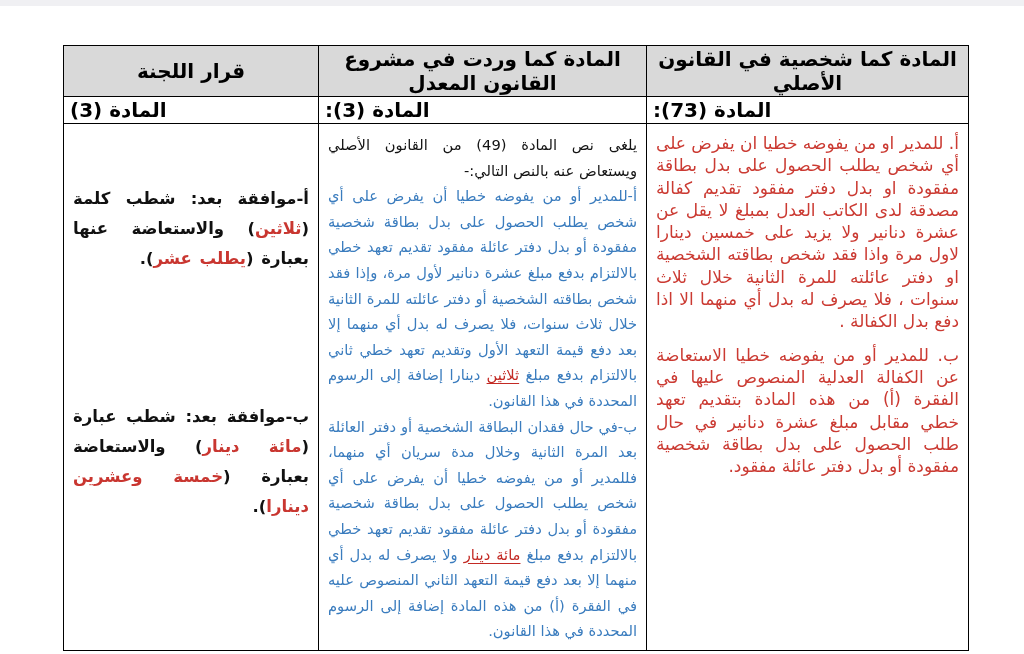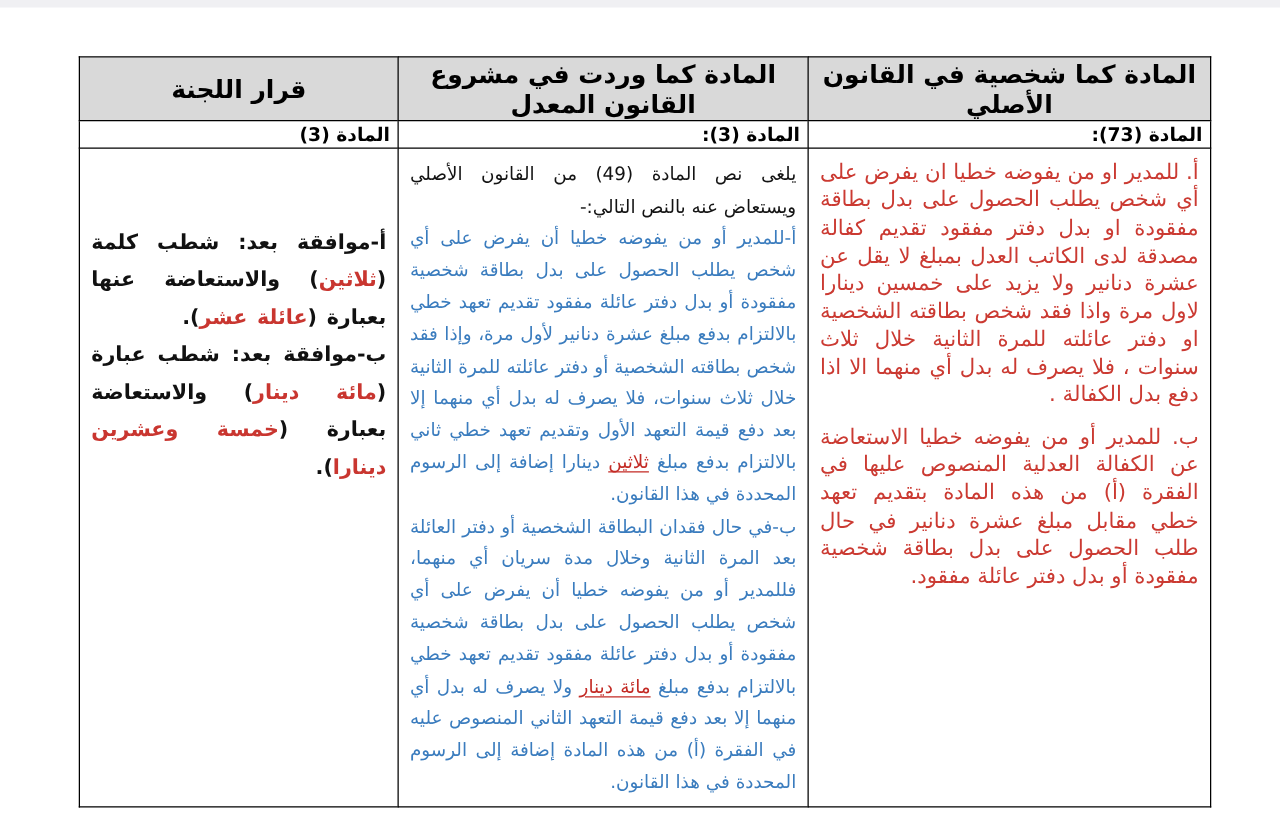--- a/index.html
+++ b/index.html
@@ -34,24 +34,24 @@
     height: 23px;
     font-size: 20px;
     font-weight: bold;
     color: #000;
     text-align: center;
     vertical-align: middle;
     padding: 1px 4px;
   }
   tr.article-row td {
     height: 22px;
-    font-size: 15px;
+    font-size: 20px;
     font-weight: bold;
     color: #000;
-    text-align: right;
+    text-align: left;
     vertical-align: middle;
     padding: 1px 6px;
     background: #ffffff;
   }
   tr.body-row td { padding: 8px 9px 6px 9px; background: #ffffff; }
 
   
   .cell-original p {
     color: #cb3a32;
     font-size: 17px;
@@ -81,21 +81,21 @@
   
   .cell-committee p {
     color: #111111;
     font-weight: bold;
     font-size: 16.5px;
     line-height: 30px;
     text-align: justify;
     word-spacing: 2px;
   }
   .cell-committee p.first  { margin-top: 52px; }
-  .cell-committee p.second { }
+  .cell-committee p.second { margin-top: 128px; }
   .red-word { color: #c93630; }
 </style>
 </head>
 <body>
 
 <div class="top-strip"></div>
 
 <table class="doc-table">
   <colgroup>
     <col class="col-original">
@@ -117,18 +117,18 @@
       <td class="cell-original">
         <p>أ. للمدير او من يفوضه خطيا ان يفرض على أي شخص يطلب الحصول على بدل بطاقة مفقودة او بدل دفتر مفقود تقديم كفالة مصدقة لدى الكاتب العدل بمبلغ لا يقل عن عشرة دنانير ولا يزيد على خمسين دينارا لاول مرة واذا فقد شخص بطاقته الشخصية او دفتر عائلته للمرة الثانية خلال ثلاث سنوات ، فلا يصرف له بدل أي منهما الا اذا دفع بدل الكفالة .</p>
         <p class="second">ب. للمدير أو من يفوضه خطيا الاستعاضة عن الكفالة العدلية المنصوص عليها في الفقرة (أ) من هذه المادة بتقديم تعهد خطي مقابل مبلغ عشرة دنانير في حال طلب الحصول على بدل بطاقة شخصية مفقودة أو بدل دفتر عائلة مفقود.</p>
       </td>
       <td class="cell-amended">
         <p class="intro">يلغى نص المادة (49) من القانون الأصلي ويستعاض عنه بالنص التالي:-</p>
         <p class="blue-par"><span>أ-للمدير أو من يفوضه خطيا أن يفرض على أي شخص يطلب الحصول على بدل بطاقة شخصية مفقودة أو بدل دفتر عائلة مفقود تقديم تعهد خطي بالالتزام بدفع مبلغ عشرة دنانير لأول مرة، وإذا فقد شخص بطاقته الشخصية أو دفتر عائلته للمرة الثانية خلال ثلاث سنوات، فلا يصرف له بدل أي منهما إلا بعد دفع قيمة التعهد الأول وتقديم تعهد خطي ثاني بالالتزام بدفع مبلغ </span><span class="red-underline">ثلاثين</span><span> دينارا إضافة إلى الرسوم المحددة في هذا القانون.</span></p>
         <p class="blue-par"><span>ب-في حال فقدان البطاقة الشخصية أو دفتر العائلة بعد المرة الثانية وخلال مدة سريان أي منهما، فللمدير أو من يفوضه خطيا أن يفرض على أي شخص يطلب الحصول على بدل بطاقة شخصية مفقودة أو بدل دفتر عائلة مفقود تقديم تعهد خطي بالالتزام بدفع مبلغ </span><span class="red-underline">مائة دينار</span><span> ولا يصرف له بدل أي منهما إلا بعد دفع قيمة التعهد الثاني المنصوص عليه في الفقرة (أ) من هذه المادة إضافة إلى الرسوم المحددة في هذا القانون.</span></p>
       </td>
       <td class="cell-committee">
-        <p class="first"><span>أ-موافقة بعد: شطب كلمة (</span><span class="red-word">ثلاثين</span><span>) والاستعاضة عنها بعبارة (</span><span class="red-word">عائلة عشر</span><span>).</span></p>
+        <p class="first"><span>أ-موافقة بعد: شطب كلمة (</span><span class="red-word">ثلاثين</span><span>) والاستعاضة عنها بعبارة (</span><span class="red-word">يطلب عشر</span><span>).</span></p>
         <p class="second"><span>ب-موافقة بعد: شطب عبارة (</span><span class="red-word">مائة دينار</span><span>) والاستعاضة بعبارة (</span><span class="red-word">خمسة وعشرين دينارا</span><span>).</span></p>
       </td>
     </tr>
   </tbody>
 </table>
 
 </body></html>

